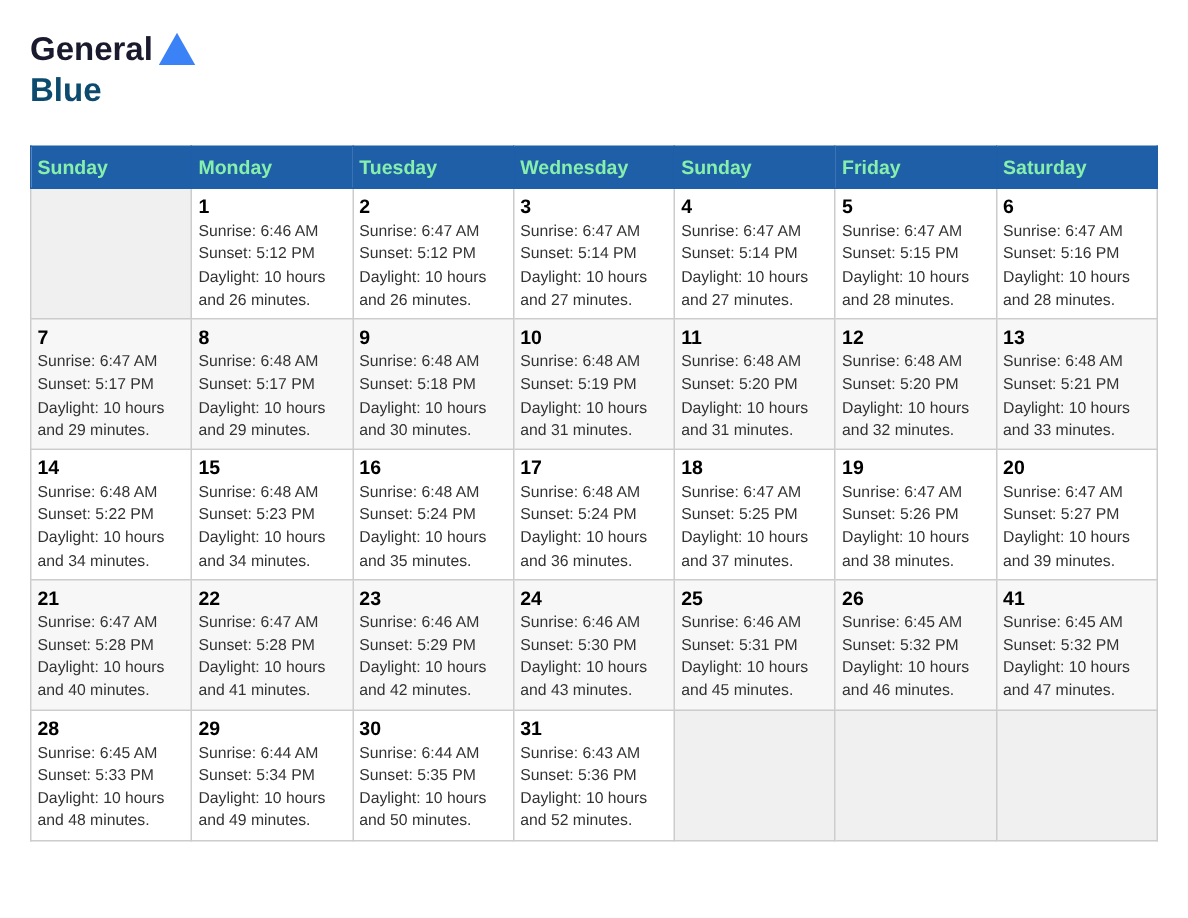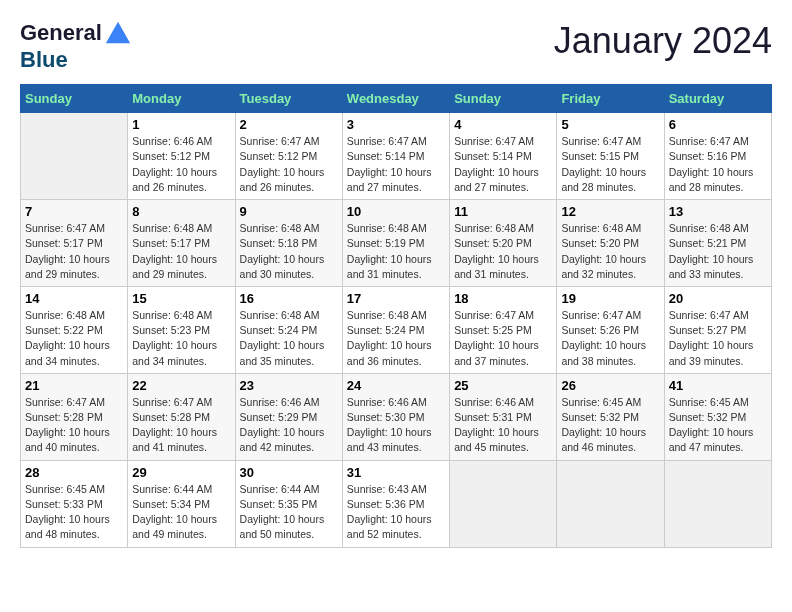--- a/index.html
+++ b/index.html
@@ -7,21 +7,21 @@
       font-family: Arial, sans-serif;
       background: #fff;
       width: 792px;
       min-height: 612px;
       padding: 20px;
     }
     .header {
       display: flex;
       justify-content: space-between;
       align-items: flex-start;
-      margin-bottom: 12px;
+      margin-bottom: 25px;
     }
     .logo {
       display: flex;
       align-items: center;
     }
     .logo-text {
       font-size: 22px;
       font-weight: bold;
       color: #1a1a2e;
       line-height: 1.1;
@@ -95,21 +95,20 @@
   <div class="logo">
     <div>
       <div class="logo-text">
         General<svg class="logo-icon" viewBox="0 0 30 30" style="display:inline-block;vertical-align:middle;margin-left:2px;">
           <polygon points="15,2 28,25 2,25" fill="#3b82f6"></polygon>
         </svg><br><span style="color:#0c4a6e;">Blue</span>
       </div>
     </div>
   </div>
   <div class="title-section">
-    <div class="month-title">January 2024</div>
   </div>
 </div>
 
 <table>
   <thead>
     <tr>
     <th>Sunday</th>
         <th>Monday</th>
         <th>Tuesday</th>
         <th>Wednesday</th>

